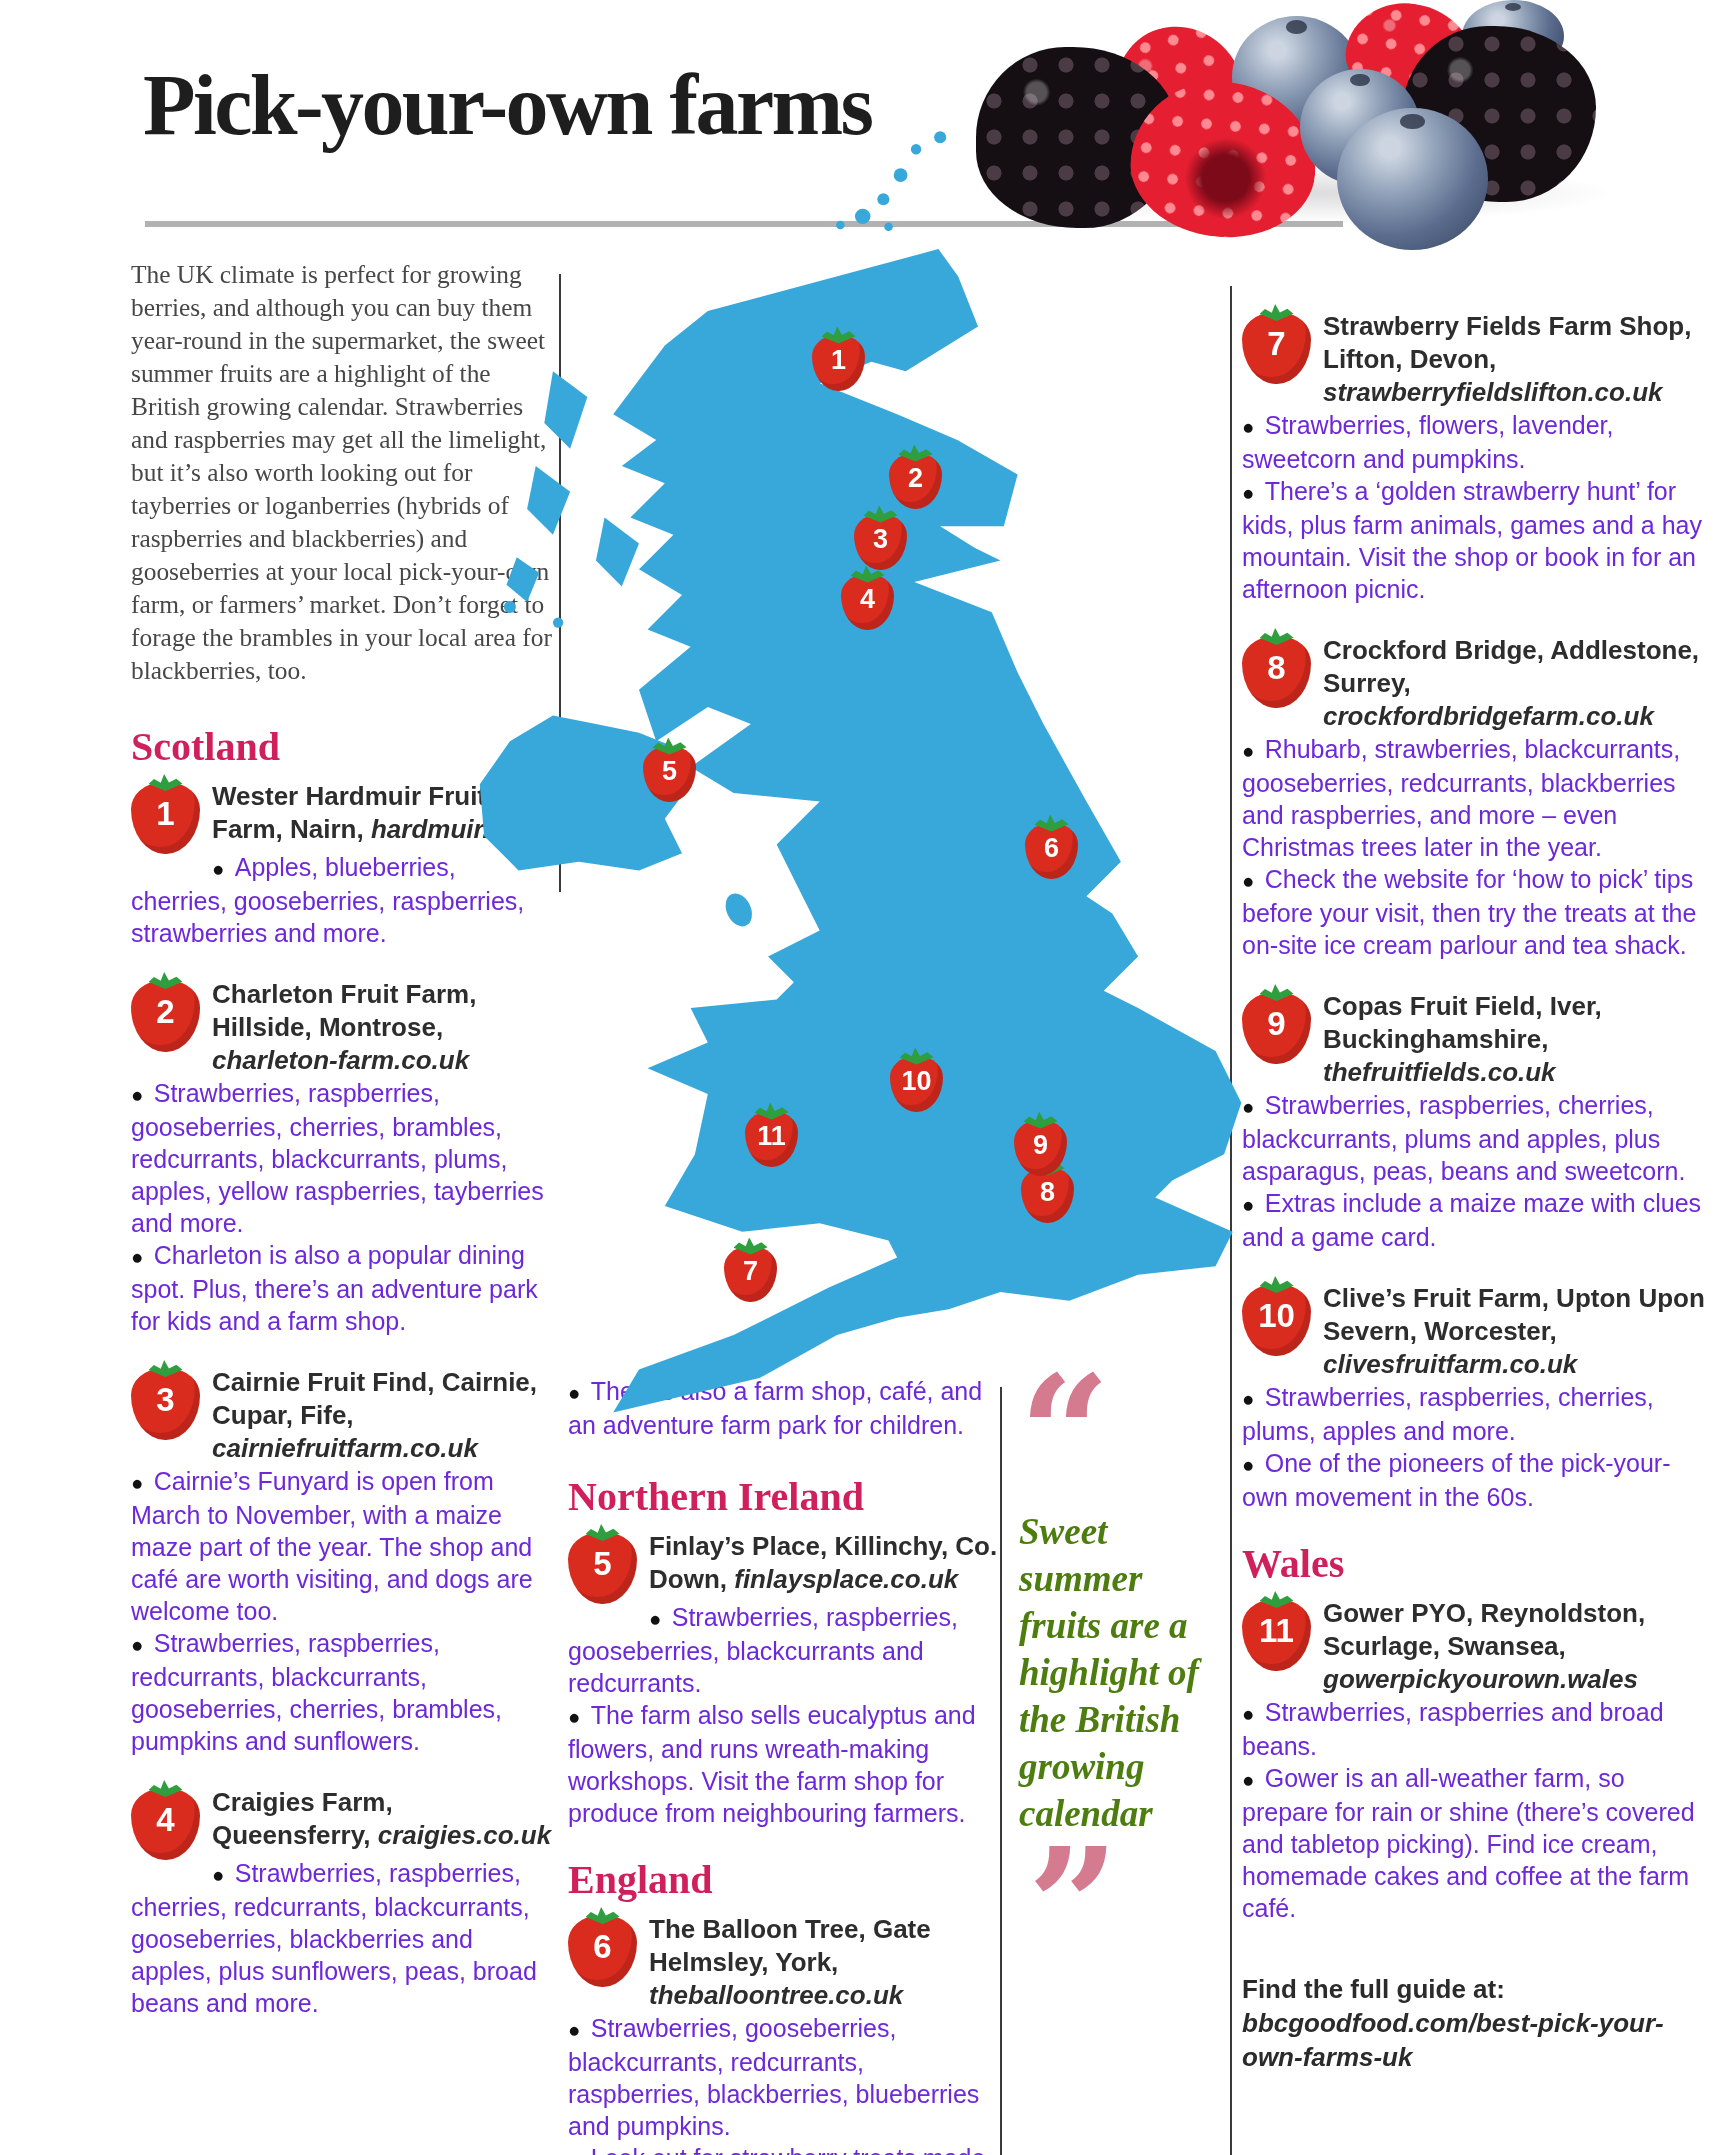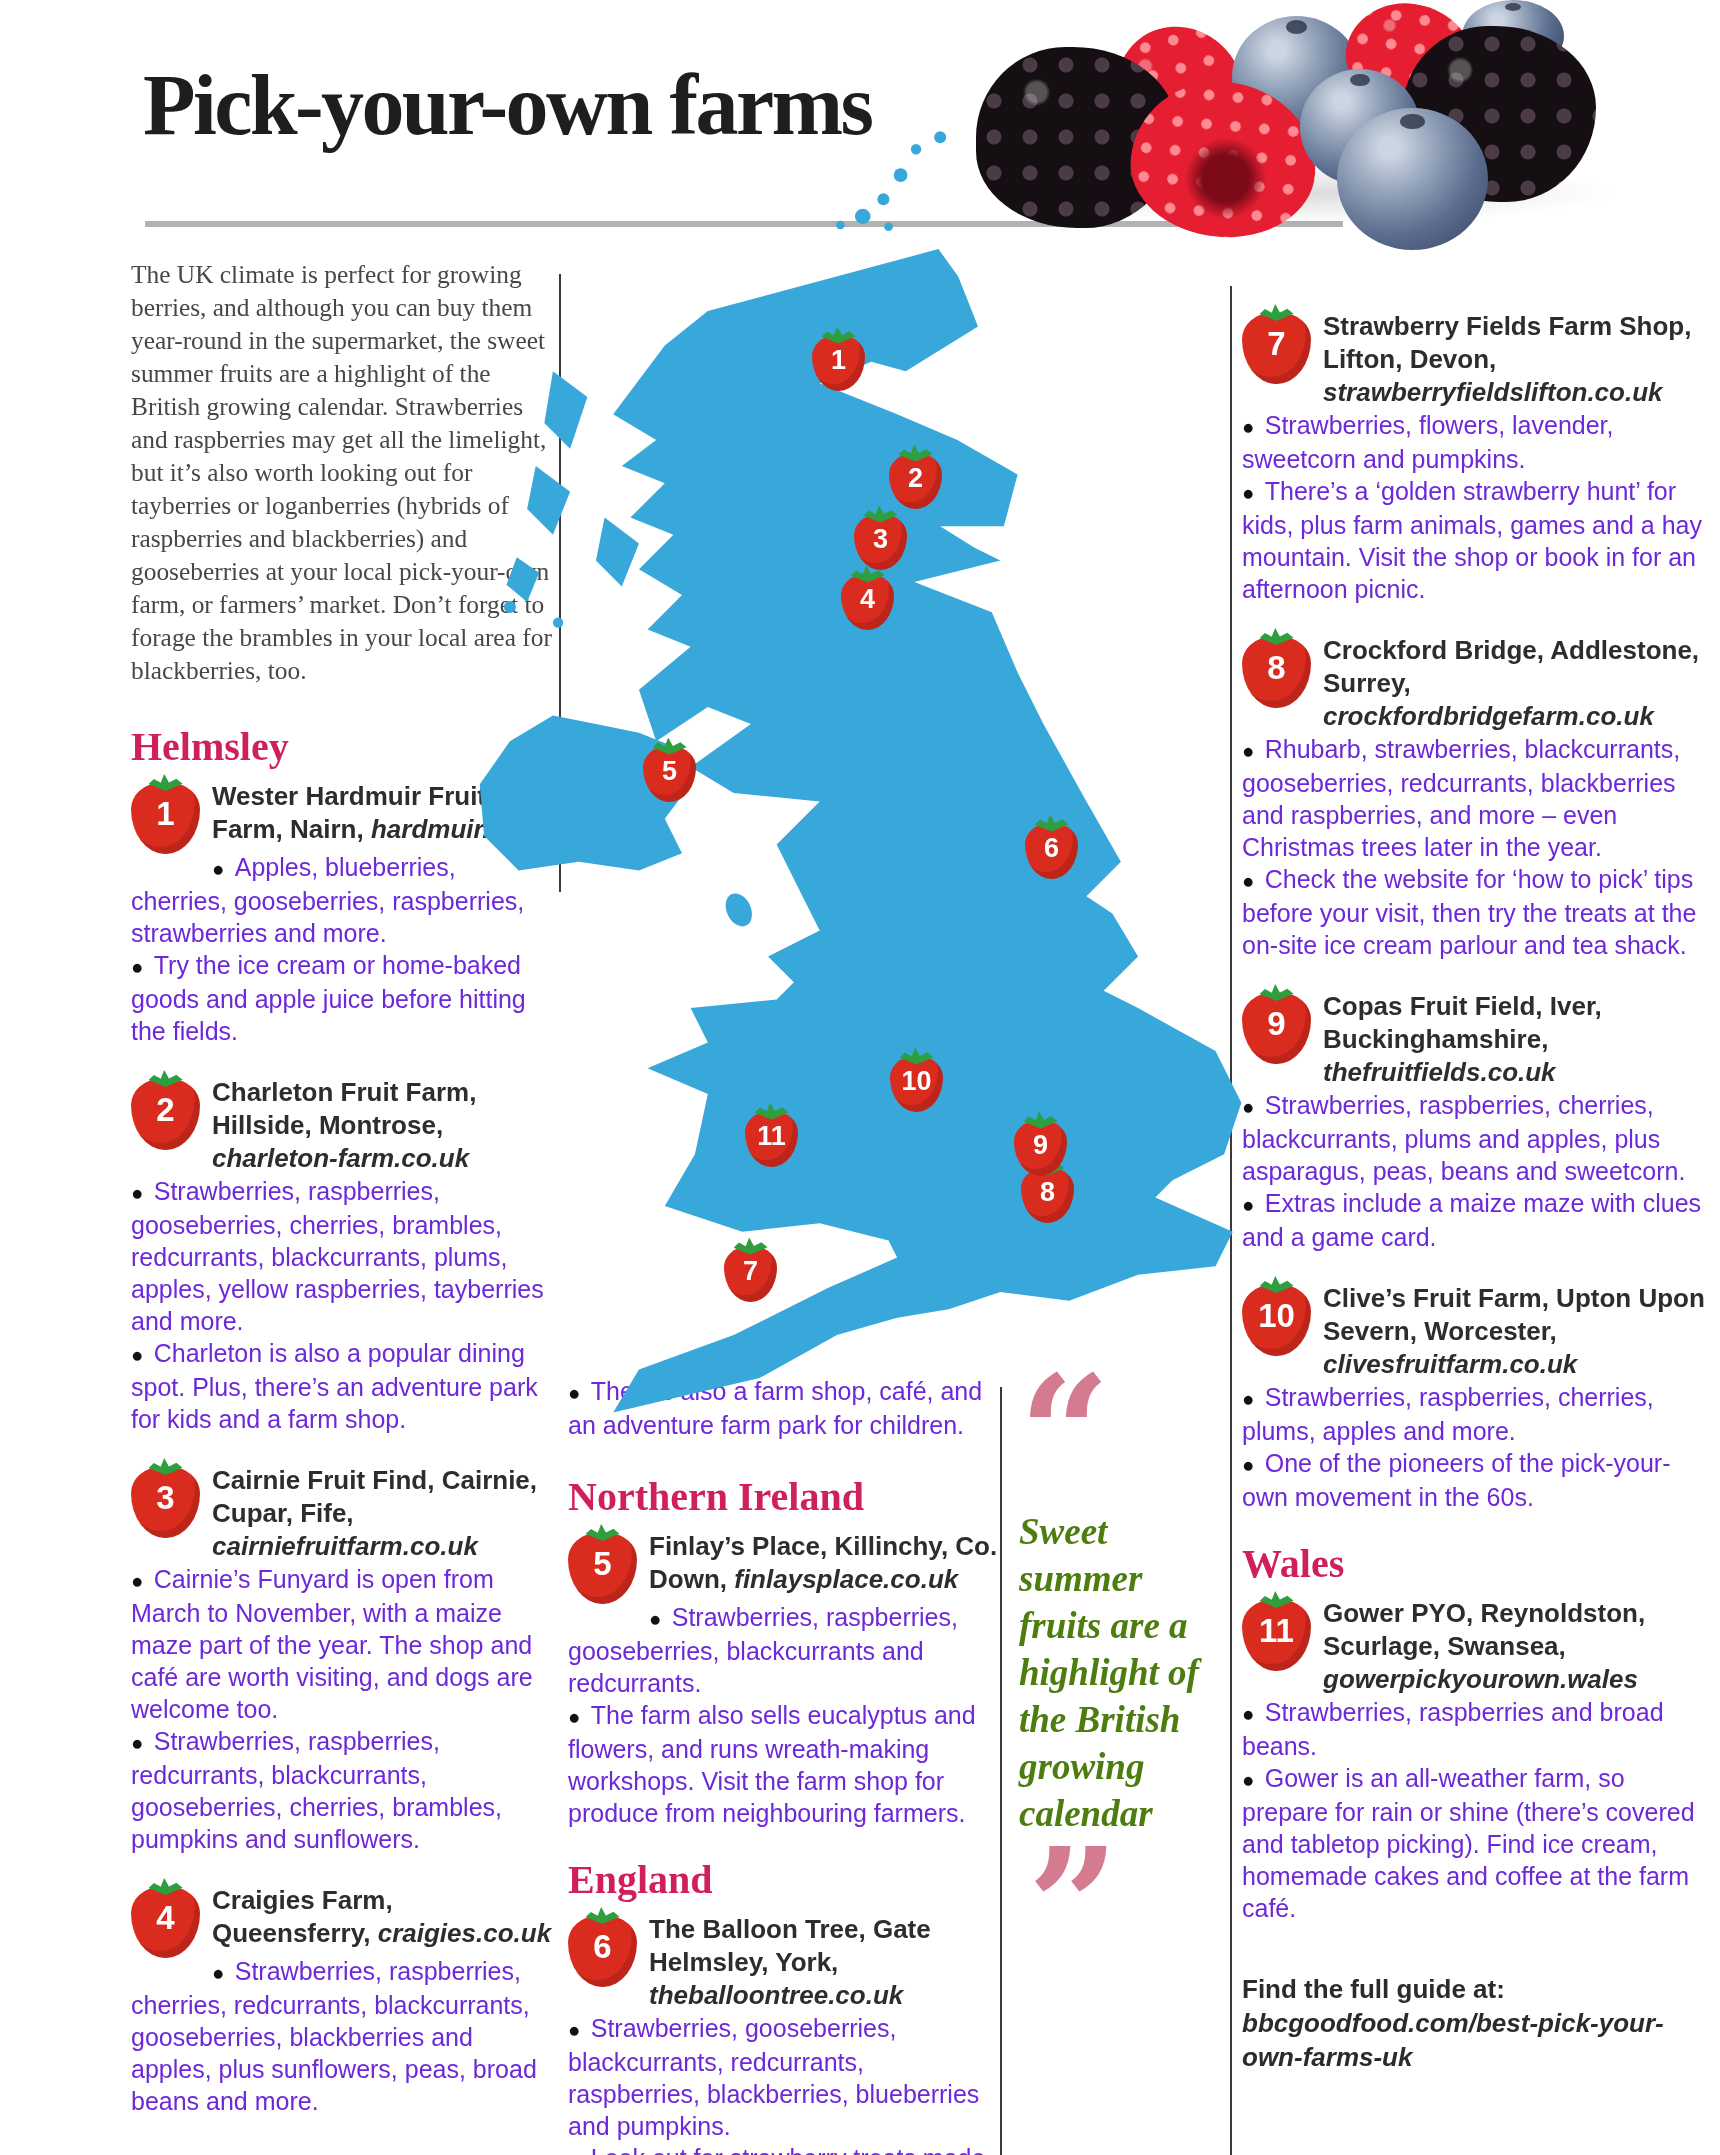--- a/index.html
+++ b/index.html
@@ -182,30 +182,29 @@
       </span>
       <span class="pin map-pin" style="left: 745px; top: 1112px;">
         <span class="pin-body"></span>
         <span class="pin-leaf"></span>
         <span class="pin-num">11</span>
       </span>
     </div>
 
   <div class="col col-left">
     <p class="intro">The UK climate is perfect for growing berries, and although you can buy them year-round in the supermarket, the sweet summer fruits are a highlight of the British growing calendar. Strawberries and raspberries may get all the limelight, but it’s also worth looking out for tayberries or loganberries (hybrids of raspberries and blackberries) and gooseberries at your local pick-your-own farm, or farmers’ market. Don’t forget to forage the brambles in your local area for blackberries, too.</p>
-    <h2 class="sec">Helmsley</h2>
+    <h2 class="sec">Scotland</h2>
     <div>
         <div class="farm">
           <p class="farm-head"><span class="pin pin-f">
               <span class="pin-body"></span>
               <span class="pin-leaf"></span>
               <span class="pin-num">1</span>
             </span><span class="farm-name">Wester Hardmuir Fruit Farm, Nairn,</span> <span class="farm-site">hardmuir.com</span></p>
           <p class="bullet">Apples, blueberries, cherries, gooseberries, raspberries, strawberries and more.</p>
-          <p class="bullet">Try the ice cream or home-baked goods and apple juice before hitting the fields.</p>
         </div>
         <div class="farm">
           <p class="farm-head"><span class="pin pin-f">
               <span class="pin-body"></span>
               <span class="pin-leaf"></span>
               <span class="pin-num">2</span>
             </span><span class="farm-name">Charleton Fruit Farm, Hillside, Montrose,</span> <span class="farm-site">charleton-farm.co.uk</span></p>
           <p class="bullet">Strawberries, raspberries, gooseberries, cherries, brambles, redcurrants, blackcurrants, plums, apples, yellow raspberries, tayberries and more.</p>
           <p class="bullet">Charleton is also a popular dining spot. Plus, there’s an adventure park for kids and a farm shop.</p>
         </div>

